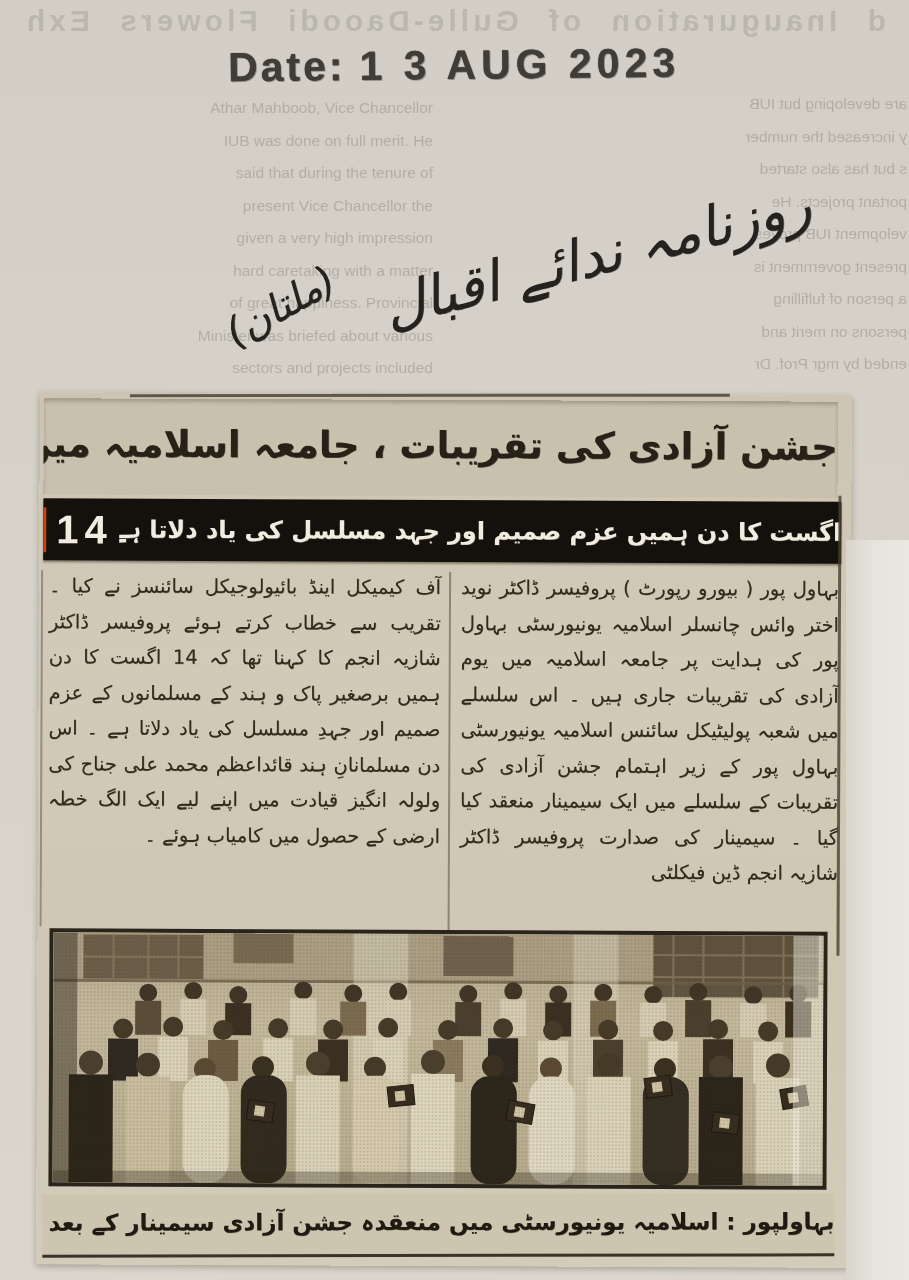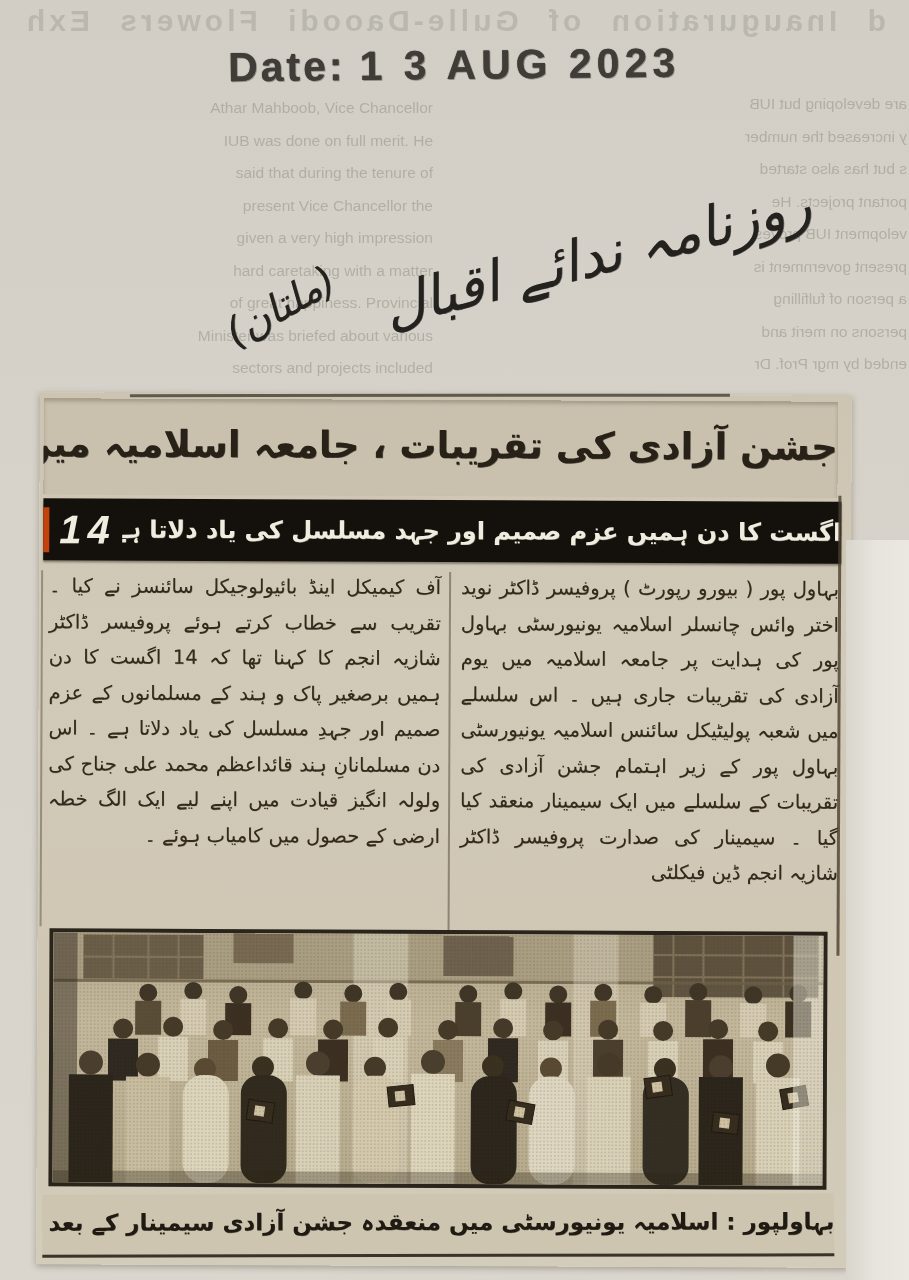--- a/index.html
+++ b/index.html
@@ -64,21 +64,21 @@
     box-shadow:inset 0 3px 4px rgba(50,42,28,.25);
   }
   .subheadline{
     position:absolute;top:106px;left:4px;width:798px;height:62px;
     background:#14110c;color:#f1ece0;display:flex;align-items:center;
     direction:ltr;padding:0;box-sizing:border-box;
     box-shadow:0 2px 2px rgba(30,24,14,.4);
   }
   .subheadline .num{
     font-family:"Liberation Sans",sans-serif;font-weight:bold;font-size:40px;
-    letter-spacing:6px;padding:0 6px 0 10px;border-left:6px solid #c2410c;font-style:italic;
+    letter-spacing:6px;padding:0 6px 0 10px;border-left:3px solid #c2410c;
   }
   .subheadline .subtext{
     flex:1;direction:rtl;text-align:center;font-weight:bold;font-size:24px;
     white-space:nowrap;overflow:hidden;text-shadow:.5px .5px 0 rgba(240,235,220,.35);
   }
   .article{position:absolute;top:176px;left:0;width:812px;height:372px;}
   .col{
     position:absolute;top:0;font-size:19.5px;line-height:35.5px;color:#33291c;
     text-align:justify;direction:rtl;text-shadow:.4px .4px 0 rgba(40,30,16,.35);
   }

